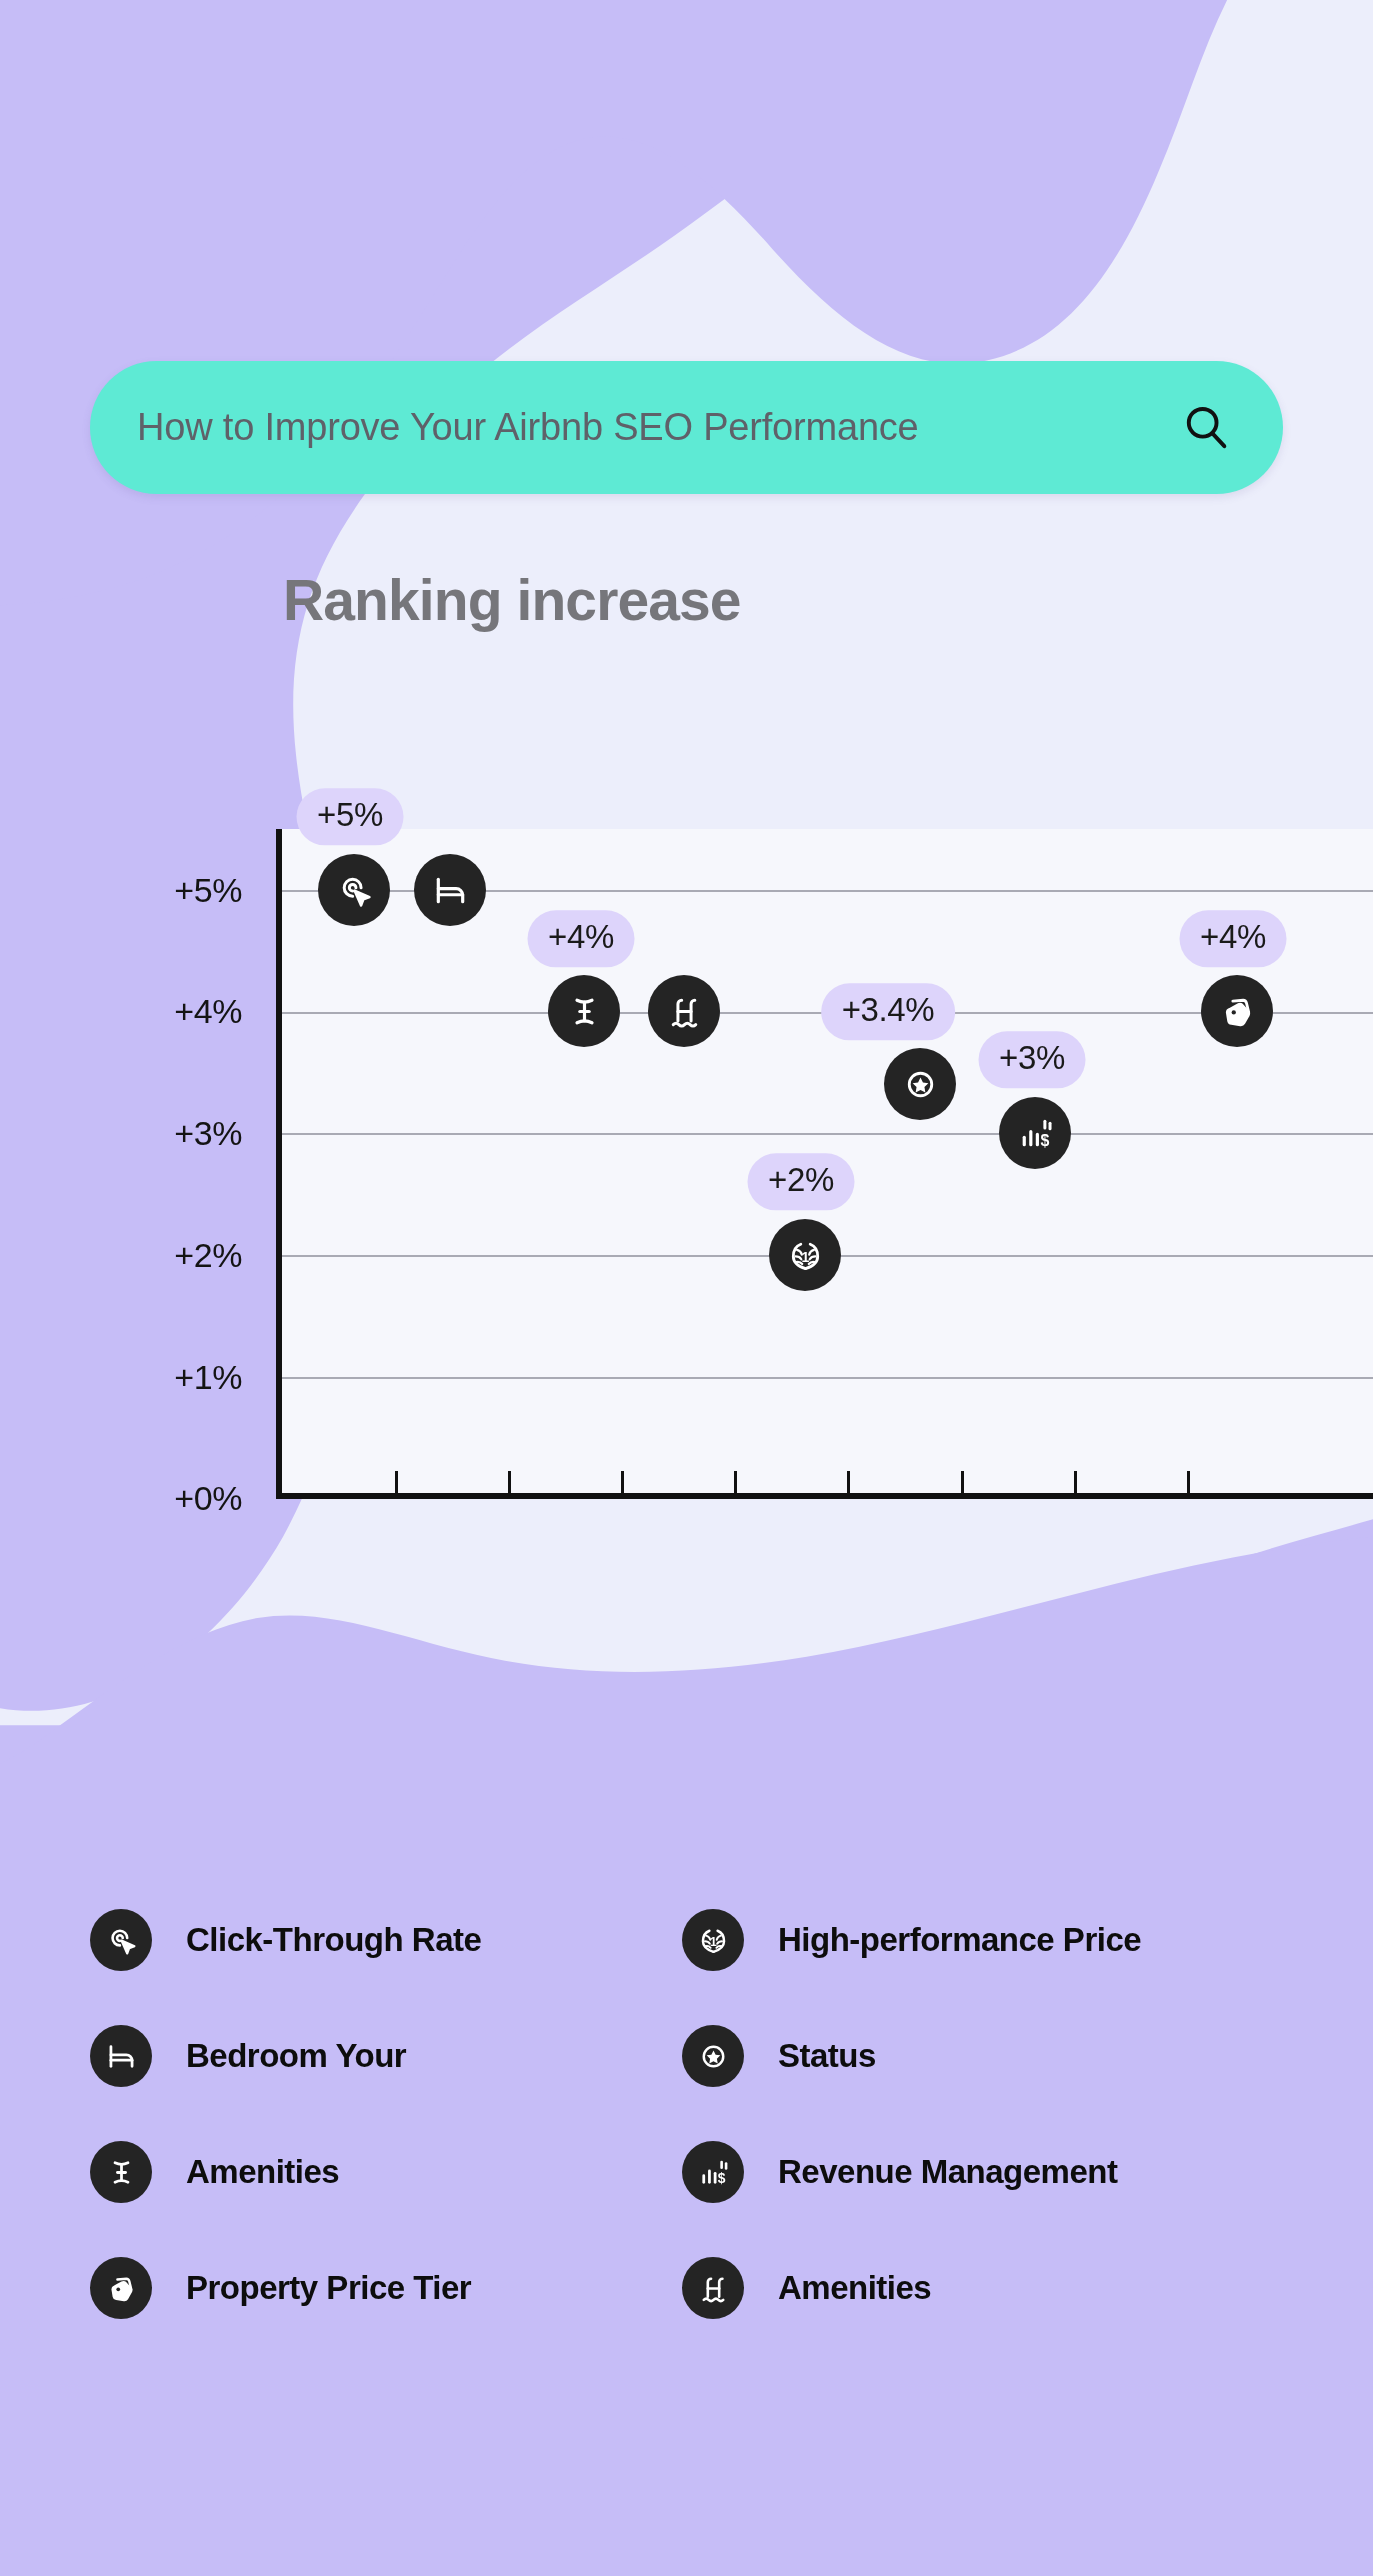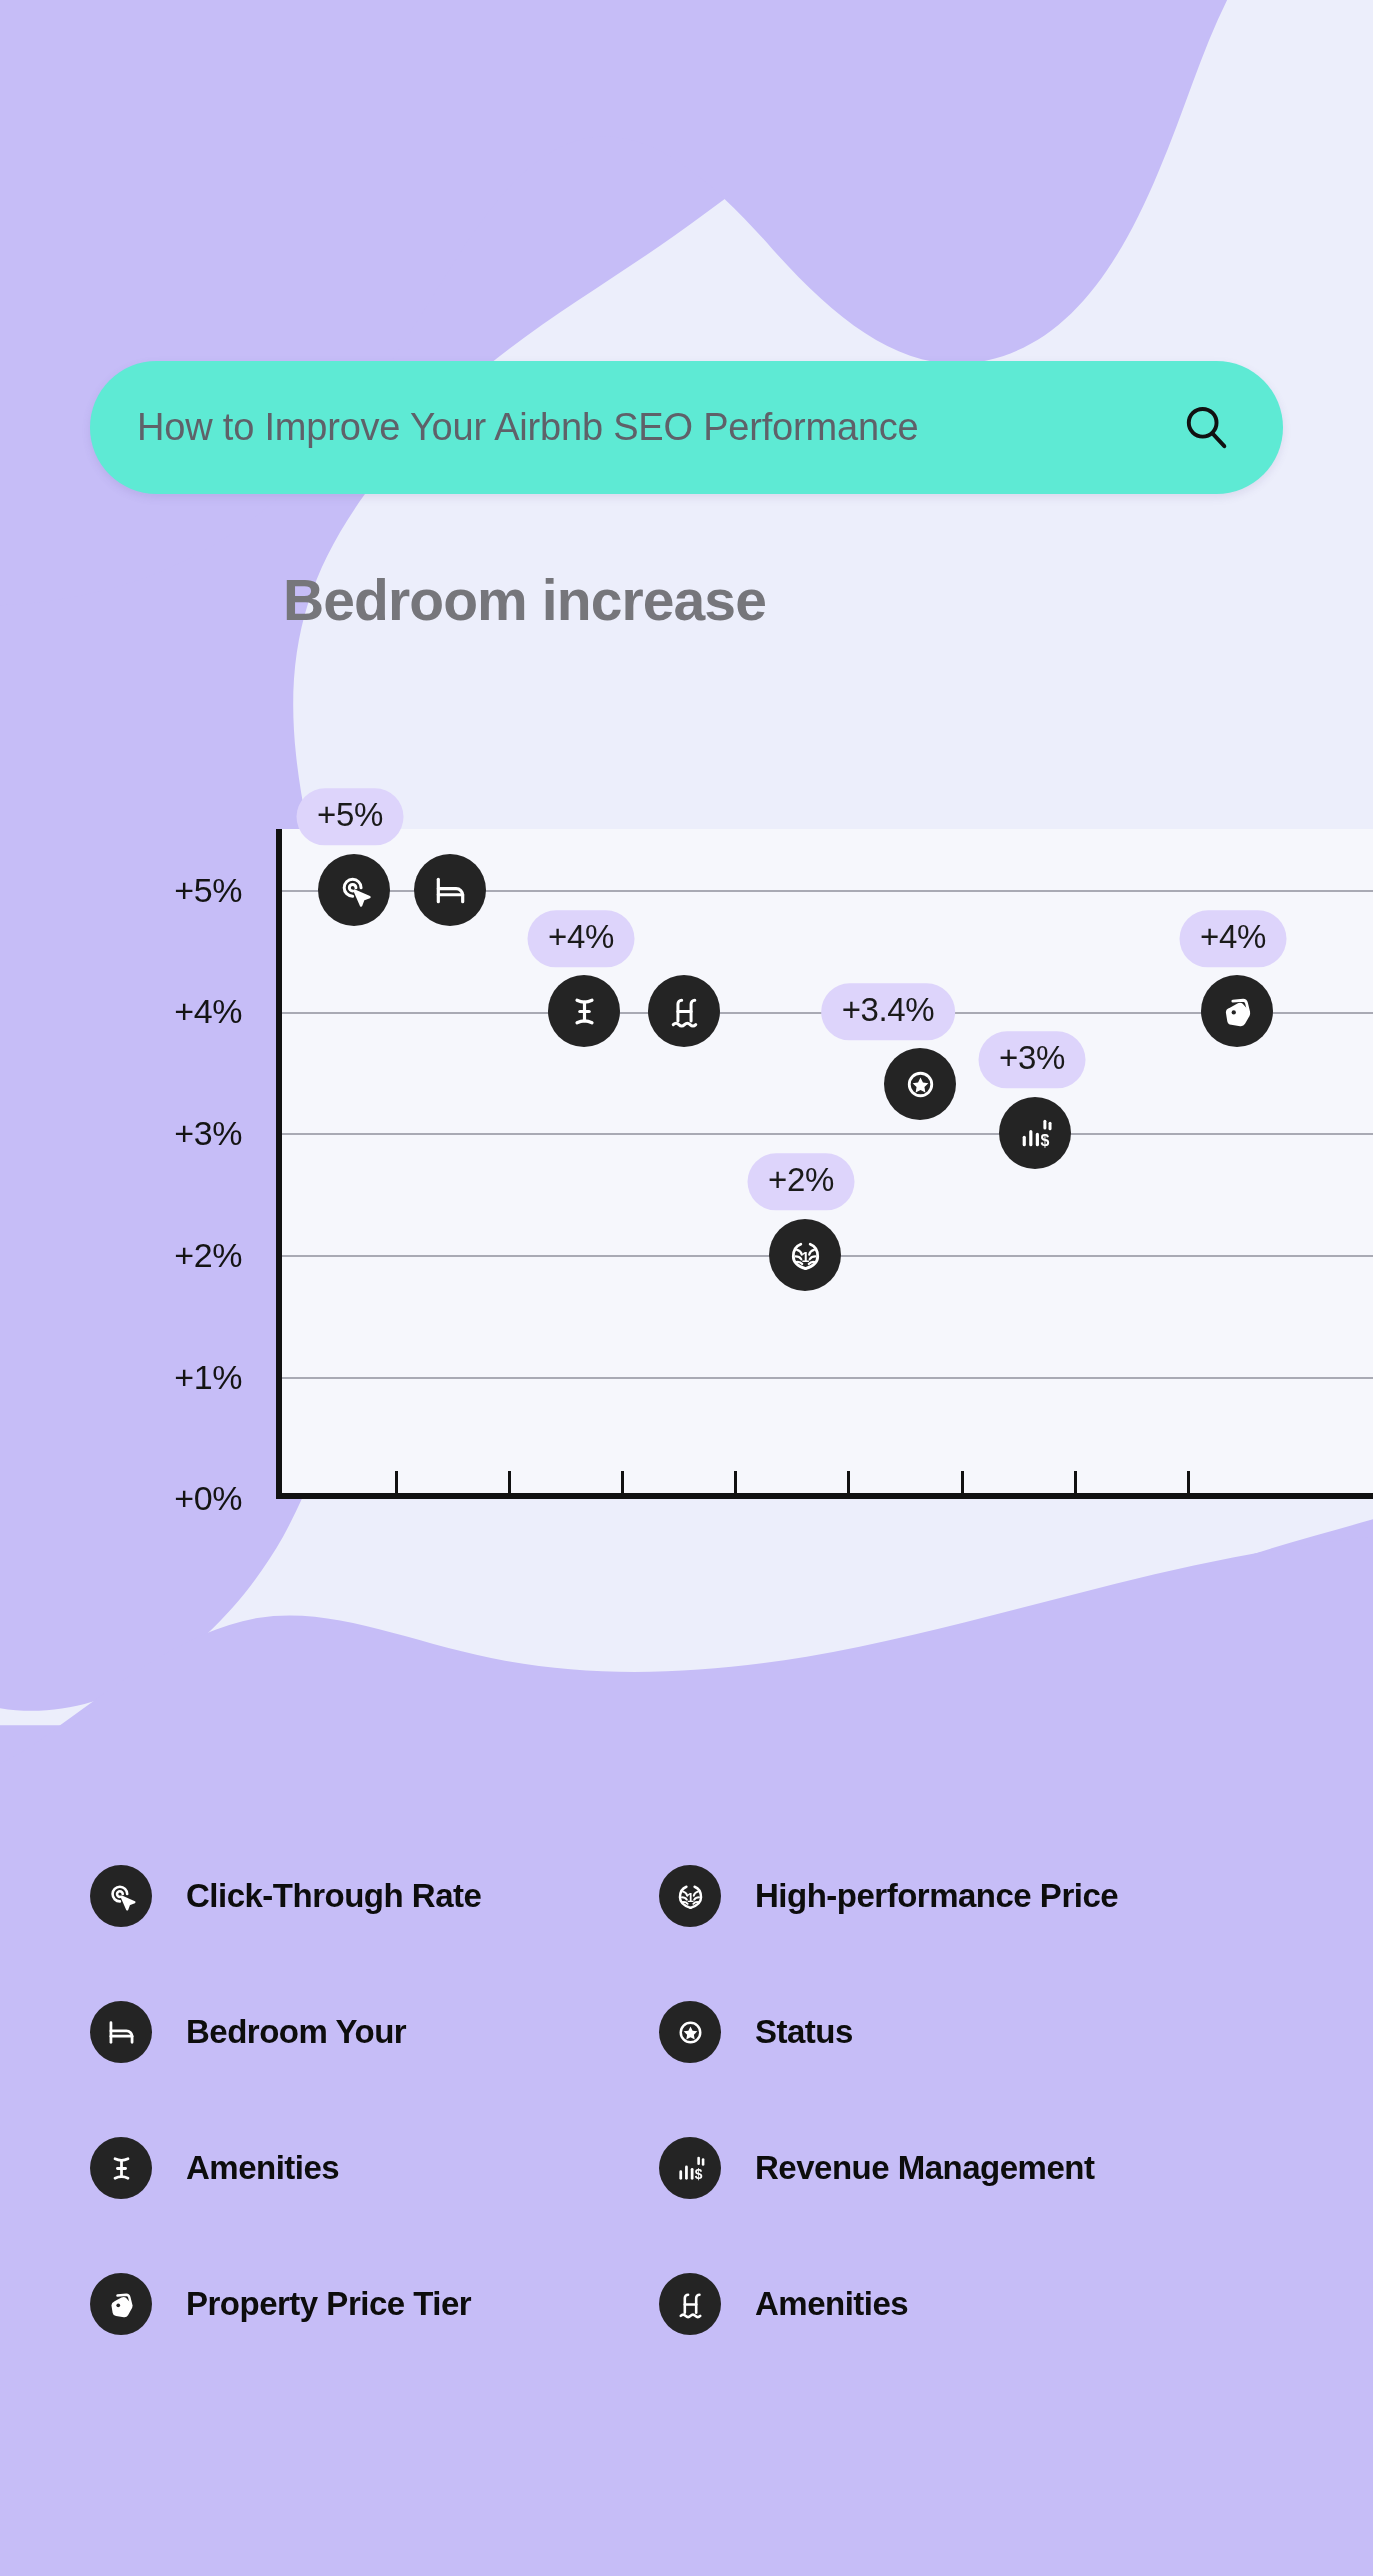--- a/index.html
+++ b/index.html
@@ -139,27 +139,26 @@
     padding: 7.7px 20.6px 11px 20.6px;
     transform: translate(-50%, -100%);
     white-space: nowrap;
     z-index: 3;
     letter-spacing: -0.4px;
   }
   
   .legend {
     position: absolute;
     left: 90px;
-    top: 1838px;
+    top: 1882px;
     width: 1219px;
     display: grid;
     grid-template-columns: 549px 549px;
     column-gap: 43px;
     row-gap: 0px;
-    gap: 20px;
   }
   .legend-item {
     display: flex;
     align-items: center;
     height: 116px;
   }
   .legend-icon {
     width: 62px;
     height: 62px;
     border-radius: 50%;
@@ -220,21 +219,21 @@
   <div class="search-wrap">
     <div class="search-text">How to Improve Your Airbnb SEO Performance</div>
     <div class="search-btn">
       <svg width="52" height="52" viewBox="0 0 60 60">
         <circle cx="25" cy="24" r="16" fill="none" stroke="#111" stroke-width="4.5"></circle>
         <line x1="36" y1="36" x2="50" y2="51" stroke="#111" stroke-width="4.5" stroke-linecap="round"></line>
       </svg>
     </div>
   </div>
 
-  <div class="chart-title">Bedroom increase</div>
+  <div class="chart-title">Ranking increase</div>
 
   <div class="chart">
     <div class="plot" id="plot">
         <div class="gridline" style="top: 61px;"></div>
         <div class="gridline" style="top: 183px;"></div>
         <div class="gridline" style="top: 304px;"></div>
         <div class="gridline" style="top: 426px;"></div>
         <div class="gridline" style="top: 548px;"></div>
         <div class="xtick" style="left: 113px;"></div>
         <div class="xtick" style="left: 226px;"></div>

